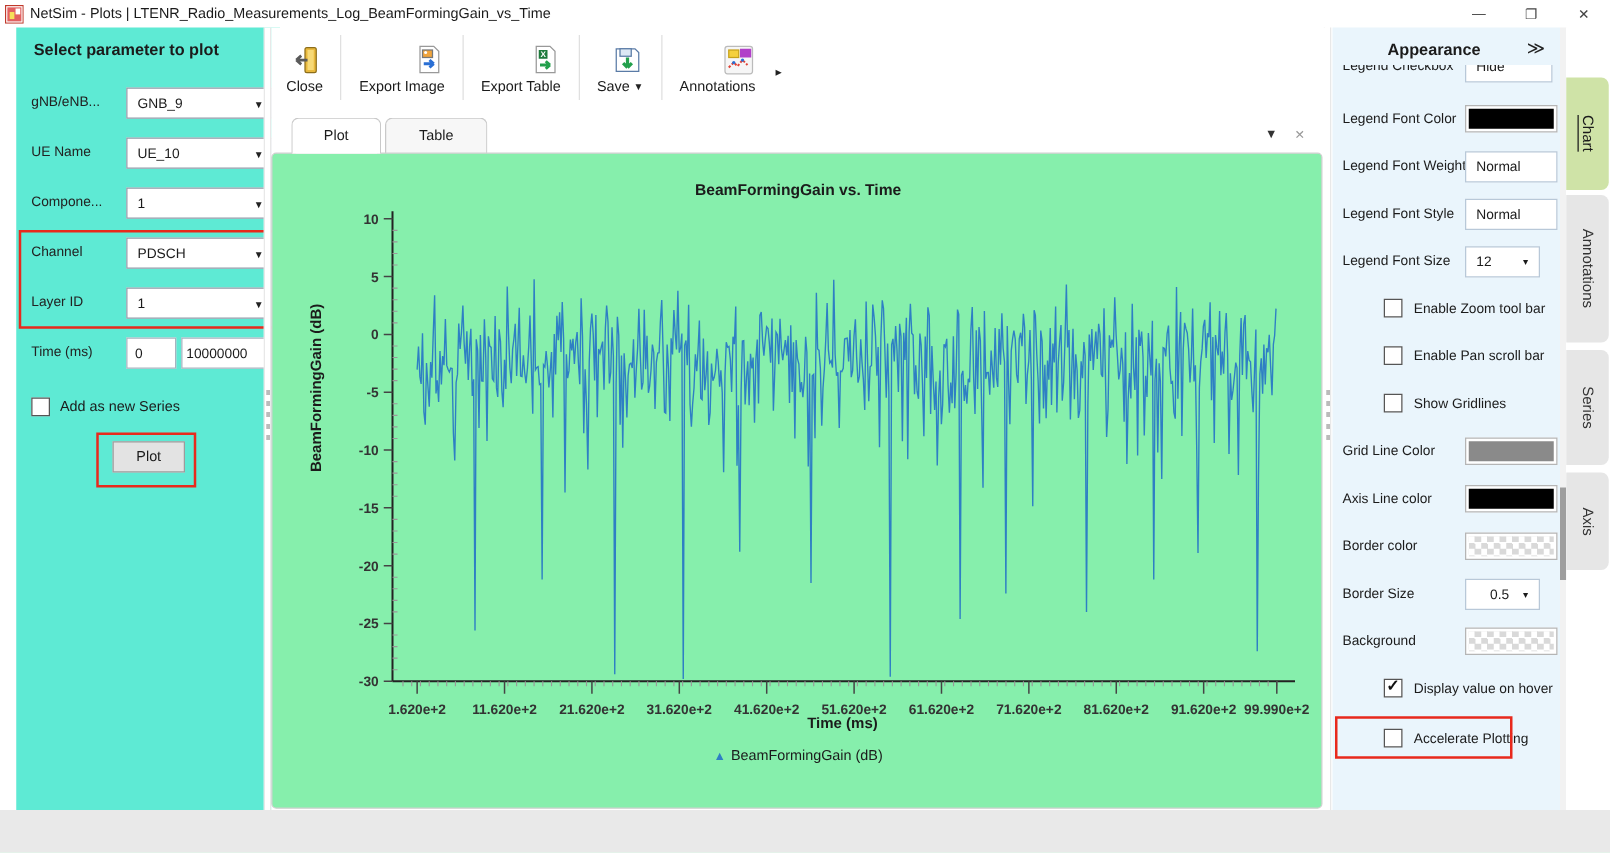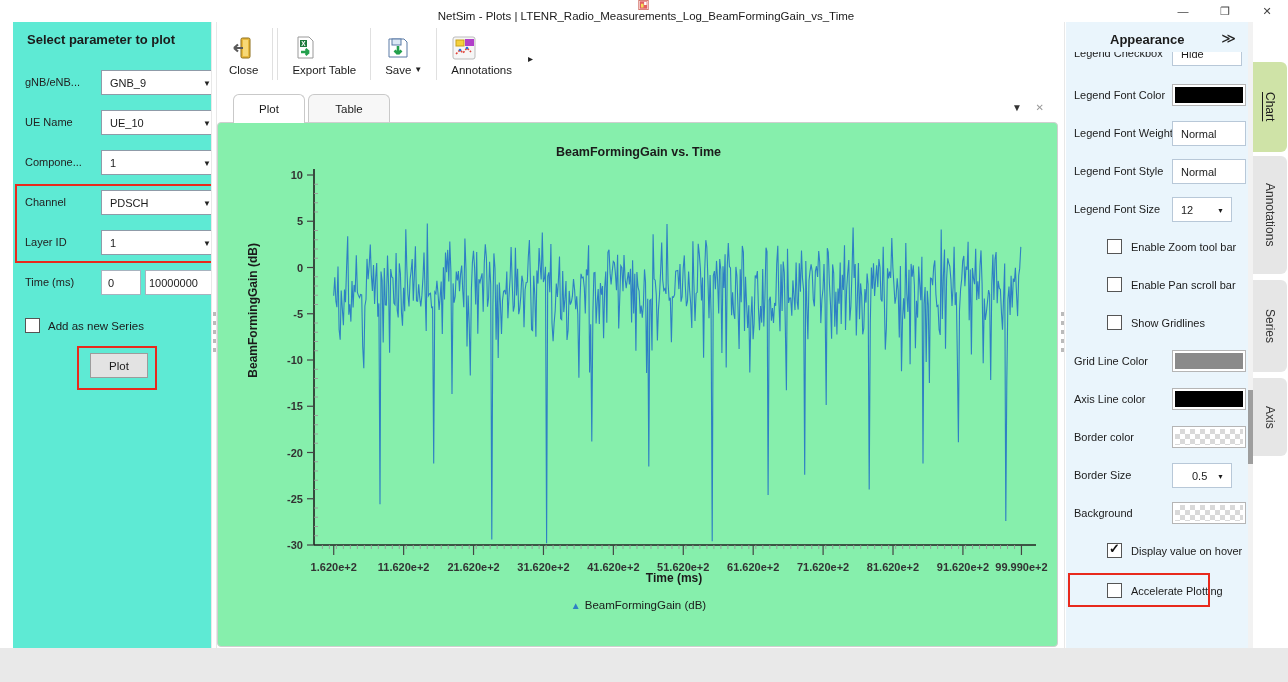--- a/index.html
+++ b/index.html
@@ -1,20 +1,20 @@
 <!DOCTYPE html>
 <html><head>
 <meta charset="utf-8">
 <style>
   * { margin:0; padding:0; box-sizing:border-box; }
   html,body { width:1288px; height:682px; overflow:hidden;
     font-family:"Liberation Sans", sans-serif; background:#fff; color:#1b1b1b; }
   
   .titlebar { position:absolute; left:0; top:0; width:1288px; height:22px; background:#fff;
-    display:flex; align-items:center; padding-left:4px; font-size:11.5px;flex-direction:column; }
+    display:flex; align-items:center; padding-left:4px; font-size:11.5px; }
   .titlebar .logo { width:15px; height:15px; margin-right:5px; }
   .win-controls { position:absolute; right:0; top:0; height:22px; display:flex; }
   .win-btn { width:42px; height:22px; display:flex; align-items:center; justify-content:center;
     font-size:11px; color:#444; }
   
   .sidebar { position:absolute; left:0; top:22px; width:211px; height:626px; background:#5eead4;margin-left:13px; }
   .sidebar h1 { position:absolute; left:14px; top:10px; font-size:13px; font-weight:bold; }
   .frow { position:absolute; left:0; width:211px; height:26px;padding-left:20px; }
   .frow .lbl { position:absolute; left:12px; top:6px; font-size:11px; color:#222; }
   .combo { position:absolute; left:88px; top:0; width:117px; height:25px; background:#fff;
@@ -31,21 +31,21 @@
     border:1px solid #9c9c9c; font-size:11.5px; display:flex; align-items:center; justify-content:center; }
   .red-box { position:absolute; border:2px solid #e8291c; pointer-events:none; }
   
   .vsplit { position:absolute; top:22px; width:6px; height:626px; background:#fff;
     border-left:1px solid #e8e8e8; border-right:1px solid #e8e8e8; }
   .vsplit .grip { position:absolute; left:1px; top:290px; width:3px; height:42px;
     background:repeating-linear-gradient(#bbb 0 4px, transparent 4px 9px); }
   
   .main { position:absolute; left:217px; top:22px; width:843px; height:626px; background:#fff; }
   .toolbar { position:absolute; left:0; top:0; width:843px; height:64px; display:flex; align-items:stretch; }
-  .tbtn { display:flex; flex-direction:column; align-items:flex-start; justify-content:center;
+  .tbtn { display:flex; flex-direction:column; align-items:flex-end; justify-content:center;
     padding:4px 12px 2px 12px; font-size:11.5px; gap:3px; }
   .tsep { width:1px; background:#e0e0e0; margin:6px 2px; }
   .tbtn .ic { width:26px; height:26px; }
   .save-wrap { display:flex; align-items:center; gap:3px; }
   .tb-caret { font-size:8px; color:#222; }
   .overflow { align-self:center; font-size:10px; color:#222; padding:0 4px; margin-top:8px;}
   
   .tabrow { position:absolute; left:0; top:72px; width:843px; height:29px; }
   .tab { position:absolute; top:0; height:29px; border:1px solid #c9c9c9; border-bottom:none;
     border-radius:6px 6px 0 0; display:flex; align-items:center; justify-content:center;
@@ -182,20 +182,29 @@
   <div class="toolbar">
     <div class="tbtn">
       <svg class="ic" viewBox="0 0 26 26">
         <rect x="12" y="3" width="9" height="20" rx="1.5" fill="#e9b93d" stroke="#8d6e1a"></rect>
         <rect x="14" y="5" width="5" height="16" fill="#f7d976"></rect>
         <path d="M14 13 L5 13 M5 13 L9 9.5 M5 13 L9 16.5" stroke="#5a5a5a" stroke-width="2.2" fill="none"></path>
       </svg>
       <span>Close</span>
     </div>
     <div class="tsep"></div>
+    <div class="tbtn">
+      <svg class="ic" viewBox="0 0 26 26">
+        <path d="M6 2 h11 l4 4 v17 h-15 z" fill="#fff" stroke="#999"></path>
+        <rect x="8" y="5" width="8" height="6" fill="#f0a43c" stroke="#777"></rect>
+        <circle cx="10.5" cy="7" r="1.2" fill="#fff"></circle>
+        <path d="M9 16 h8 M17 16 l-3.4 -3 M17 16 l-3.4 3" stroke="#2a6fd4" stroke-width="2.4" fill="none"></path>
+      </svg>
+      <span>Export Image</span>
+    </div>
     <div class="tsep"></div>
     <div class="tbtn">
       <svg class="ic" viewBox="0 0 26 26">
         <path d="M6 2 h11 l4 4 v17 h-15 z" fill="#fff" stroke="#999"></path>
         <rect x="8" y="5" width="7" height="7" fill="#1e7a3c"></rect>
         <text x="11.5" y="10.8" font-size="6.5" fill="#fff" text-anchor="middle" font-weight="bold">X</text>
         <path d="M9 17 h8 M17 17 l-3.4 -3 M17 17 l-3.4 3" stroke="#23a04c" stroke-width="2.4" fill="none"></path>
       </svg>
       <span>Export Table</span>
     </div>

